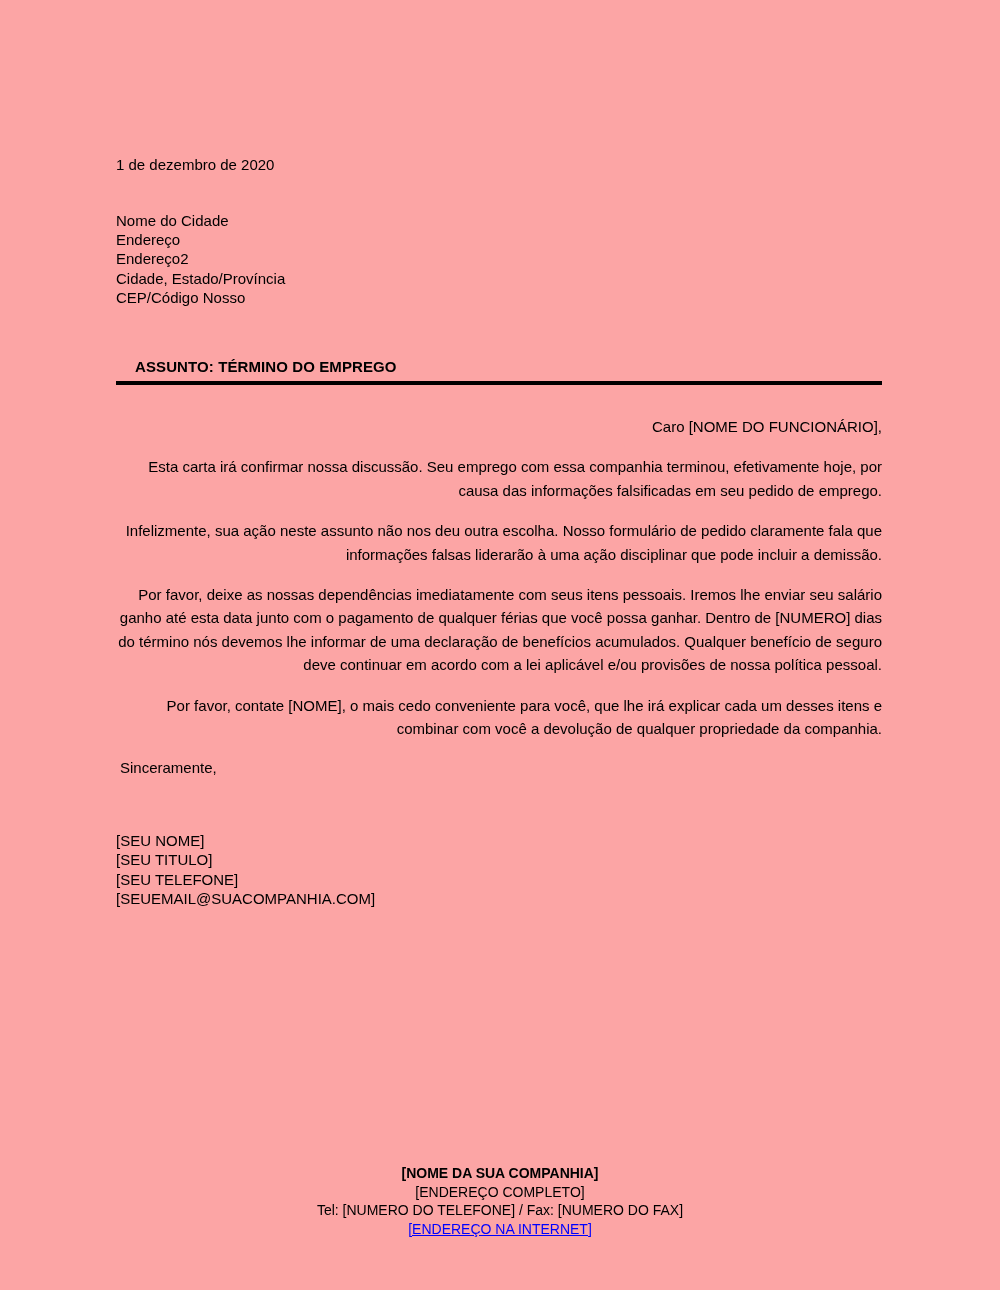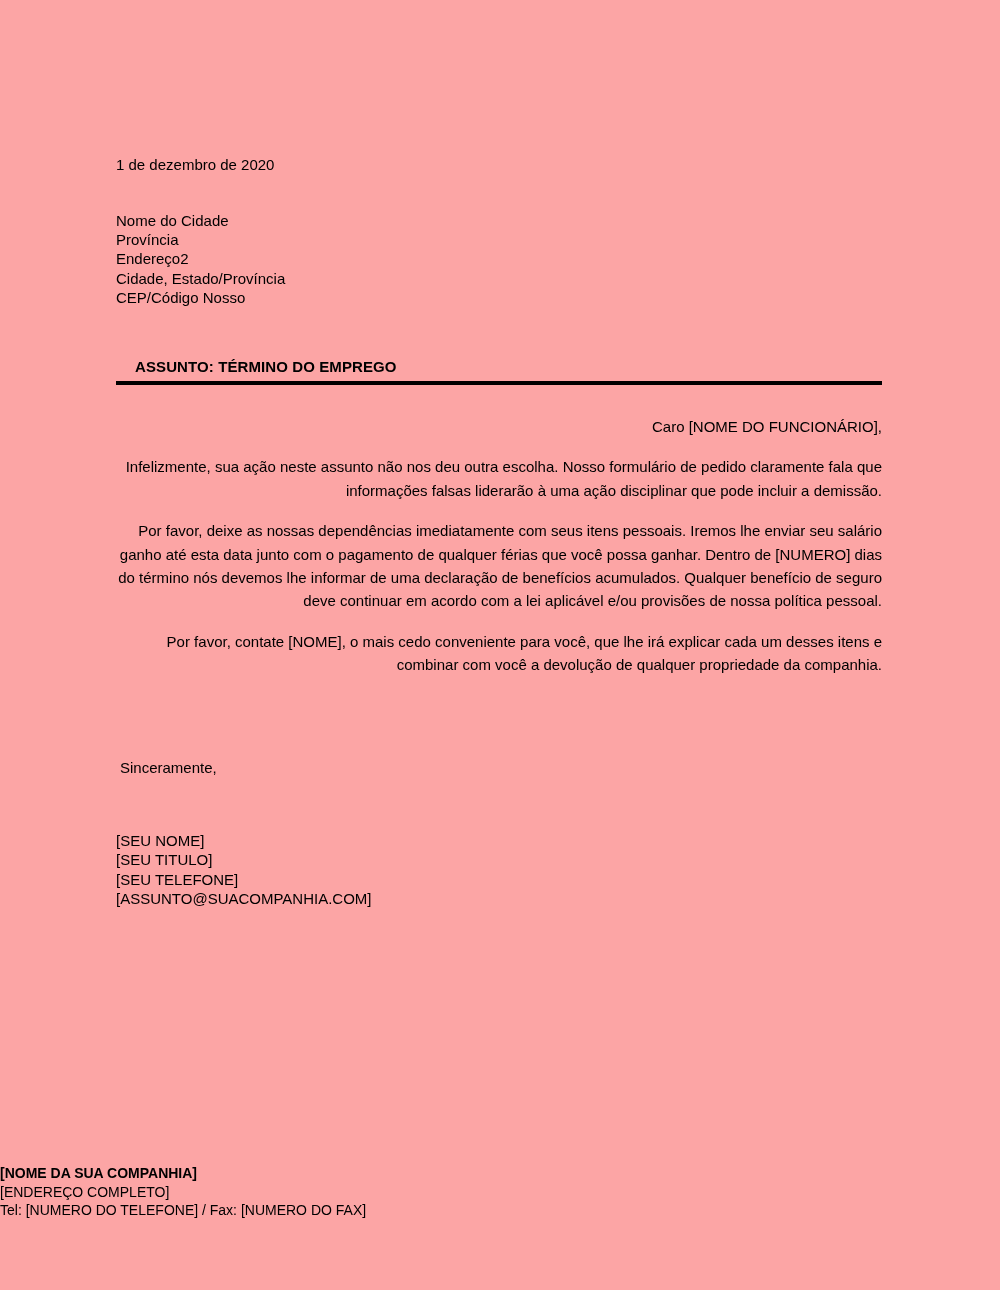--- a/index.html
+++ b/index.html
@@ -96,21 +96,21 @@
     line-height: 19.3px;
   }
   .signature-line {
     white-space: nowrap;
   }
   .footer {
     position: absolute;
     left: 0;
     top: 1164px;
     width: 1000px;
-    text-align: left;
+    text-align: center;
     font-size: 14px;
     line-height: 18.5px;
   }
   .footer-company {
     font-weight: bold;
   }
   .footer-link {
     color: #0000ff;
     text-decoration: underline;
     cursor: pointer;
@@ -119,47 +119,49 @@
 </head>
 <body>
 
 <div class="page">
   <div class="content">
 
     <div class="date-line">1 de dezembro de 2020</div>
 
     <div class="recipient-block">
       <div class="recipient-line">Nome do Cidade</div>
-      <div class="recipient-line">Província</div>
+      <div class="recipient-line">Endereço</div>
       <div class="recipient-line">Endereço2</div>
       <div class="recipient-line">Cidade, Estado/Província</div>
       <div class="recipient-line">CEP/Código Nosso</div>
     </div>
 
     <div class="subject-wrap">
       <div class="subject-line">ASSUNTO: TÉRMINO DO EMPREGO</div>
       <div class="subject-rule"></div>
     </div>
 
     <div class="body-block">
       <p class="para">Caro [NOME DO FUNCIONÁRIO],</p>
+      <p class="para">Esta carta irá confirmar nossa discussão. Seu emprego com essa companhia terminou, efetivamente hoje, por causa das informações falsificadas em seu pedido de emprego.</p>
       <p class="para">Infelizmente, sua ação neste assunto não nos deu outra escolha. Nosso formulário de pedido claramente fala que informações falsas liderarão à uma ação disciplinar que pode incluir a demissão.</p>
       <p class="para">Por favor, deixe as nossas dependências imediatamente com seus itens pessoais. Iremos lhe enviar seu salário ganho até esta data junto com o pagamento de qualquer férias que você possa ganhar. Dentro de [NUMERO] dias do término nós devemos lhe informar de uma declaração de benefícios acumulados. Qualquer benefício de seguro deve continuar em acordo com a lei aplicável e/ou provisões de nossa política pessoal.</p>
       <p class="para">Por favor, contate [NOME], o mais cedo conveniente para você, que lhe irá explicar cada um desses itens e combinar com você a devolução de qualquer propriedade da companhia.</p>
     </div>
 
     <div class="closing">Sinceramente,</div>
 
     <div class="signature-block">
       <div class="signature-line">[SEU NOME]</div>
       <div class="signature-line">[SEU TITULO]</div>
       <div class="signature-line">[SEU TELEFONE]</div>
-      <div class="signature-line">[ASSUNTO@SUACOMPANHIA.COM]</div>
+      <div class="signature-line">[SEUEMAIL@SUACOMPANHIA.COM]</div>
     </div>
 
   </div>
 
   <div class="footer">
     <div class="footer-company">[NOME DA SUA COMPANHIA]</div>
     <div>[ENDEREÇO COMPLETO]</div>
     <div>Tel: [NUMERO DO TELEFONE] / Fax: [NUMERO DO FAX]</div>
+    <div><span class="footer-link">[ENDEREÇO NA INTERNET]</span></div>
   </div>
 </div>
 
 </body></html>

